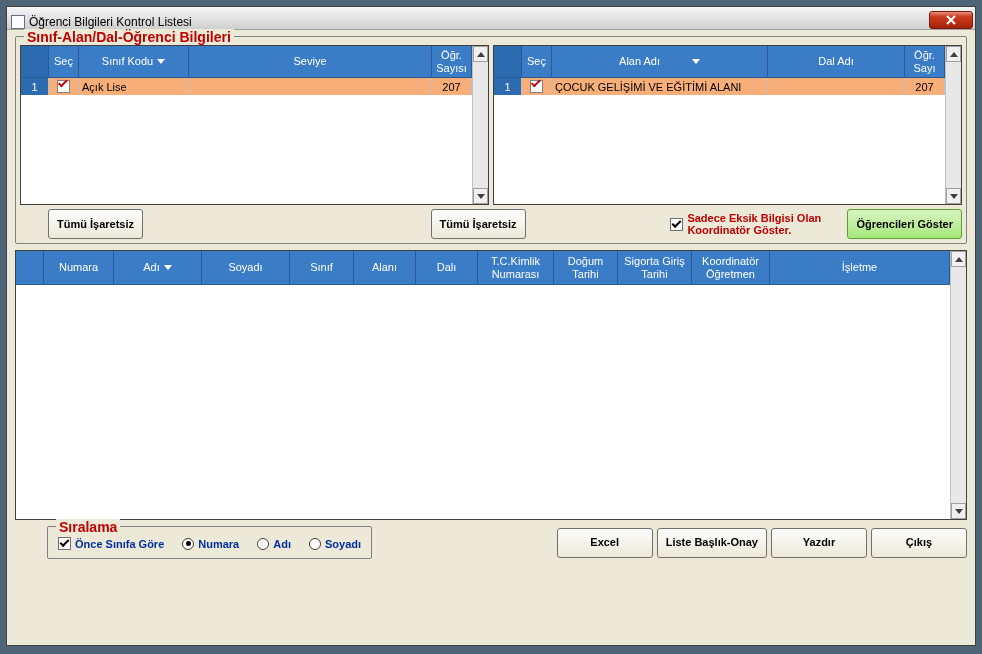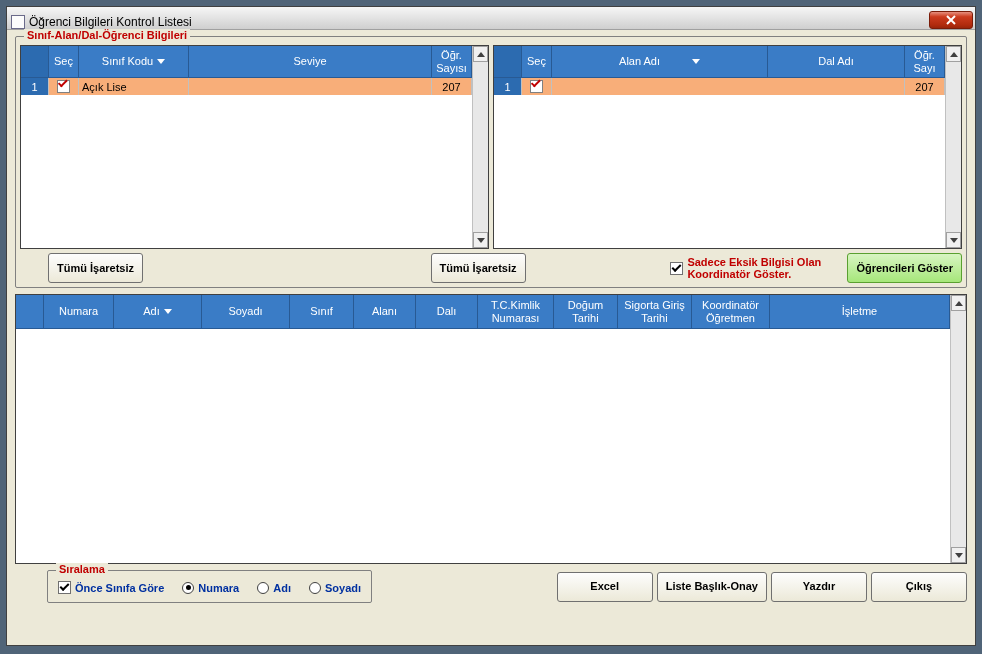--- a/index.html
+++ b/index.html
@@ -56,32 +56,32 @@
   padding: 8px 4px 4px 4px;
   margin-bottom: 6px;
 }
 .group-label {
   position: absolute;
   top: -8px; left: 8px;
   background: #ece9d8;
   padding: 0 3px;
   color: #c00000;
   font-weight: bold;
-  font-size: 11px;
+  font-size: 14px;
 }
 .top-grids {
   display: flex;
   gap: 4px;
 }
 .grid-wrap {
   flex: 1;
   border: 1px solid #404040;
   background: #fff;
   position: relative;
-  height: 204px;
+  height: 160px;
   display: flex;
 }
 .grid-inner { flex: 1; display: flex; flex-direction: column; }
 .grid-header-row {
   display: flex;
   height: 32px;
 }
 .gh {
   background: #3a7cc6;
   color: #fff;
@@ -330,20 +330,21 @@
               <div class="gh col-sayi">
                   <span>Öğr. Sayı</span>
                 </div>
             </div>
             <div class="grid-body">
               <div class="gr-row sel">
                 <div class="gc rn">1</div>
                 <div class="gc col-sel">
                     <div class="chkmark red"></div>
                   </div>
+                <div class="gc col-alan">ÇOCUK GELİŞİMİ VE EĞİTİMİ ALANI</div>
                 <div class="gc col-dal"></div>
                 <div class="gc col-sayi">207</div>
               </div>
             </div>
           </div>
           <div class="vscroll">
             <div class="arw">
                 <div class="arwtri-up"></div>
               </div>
             <div class="track"></div>

